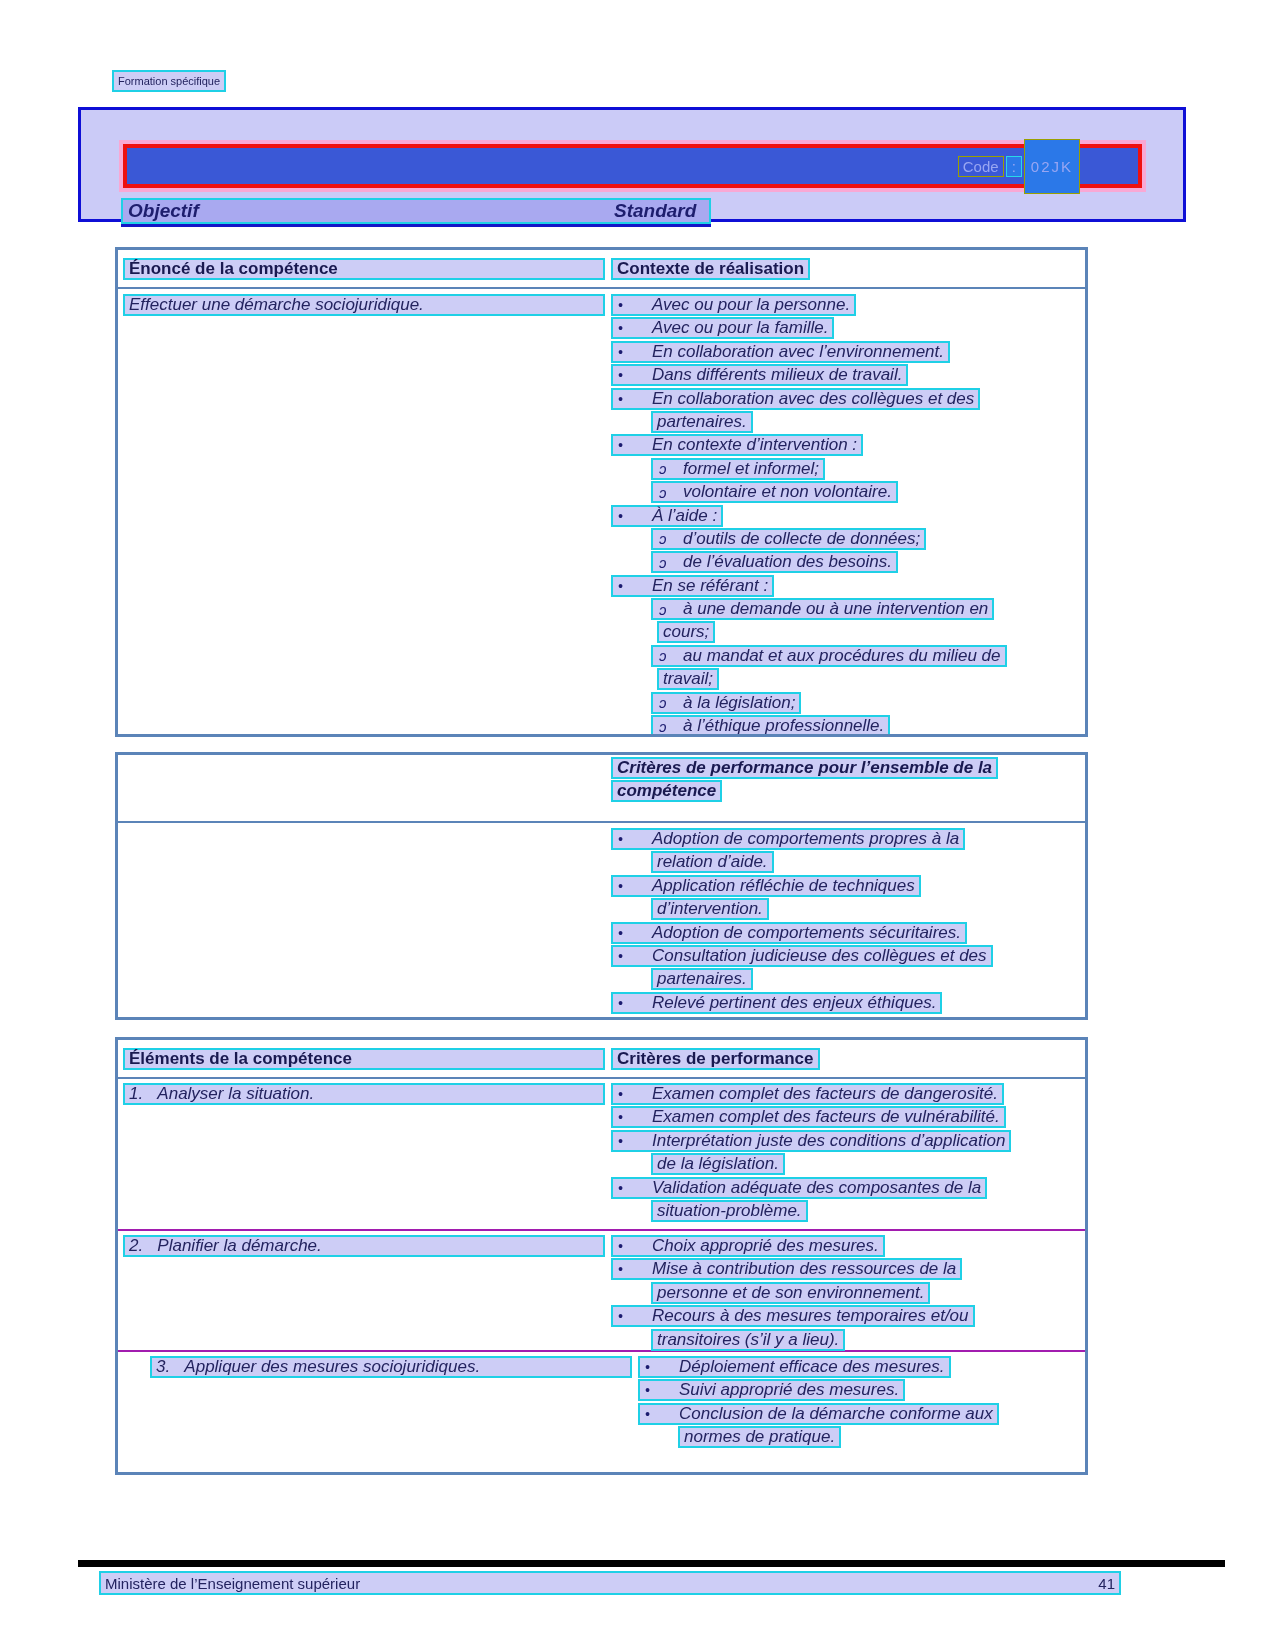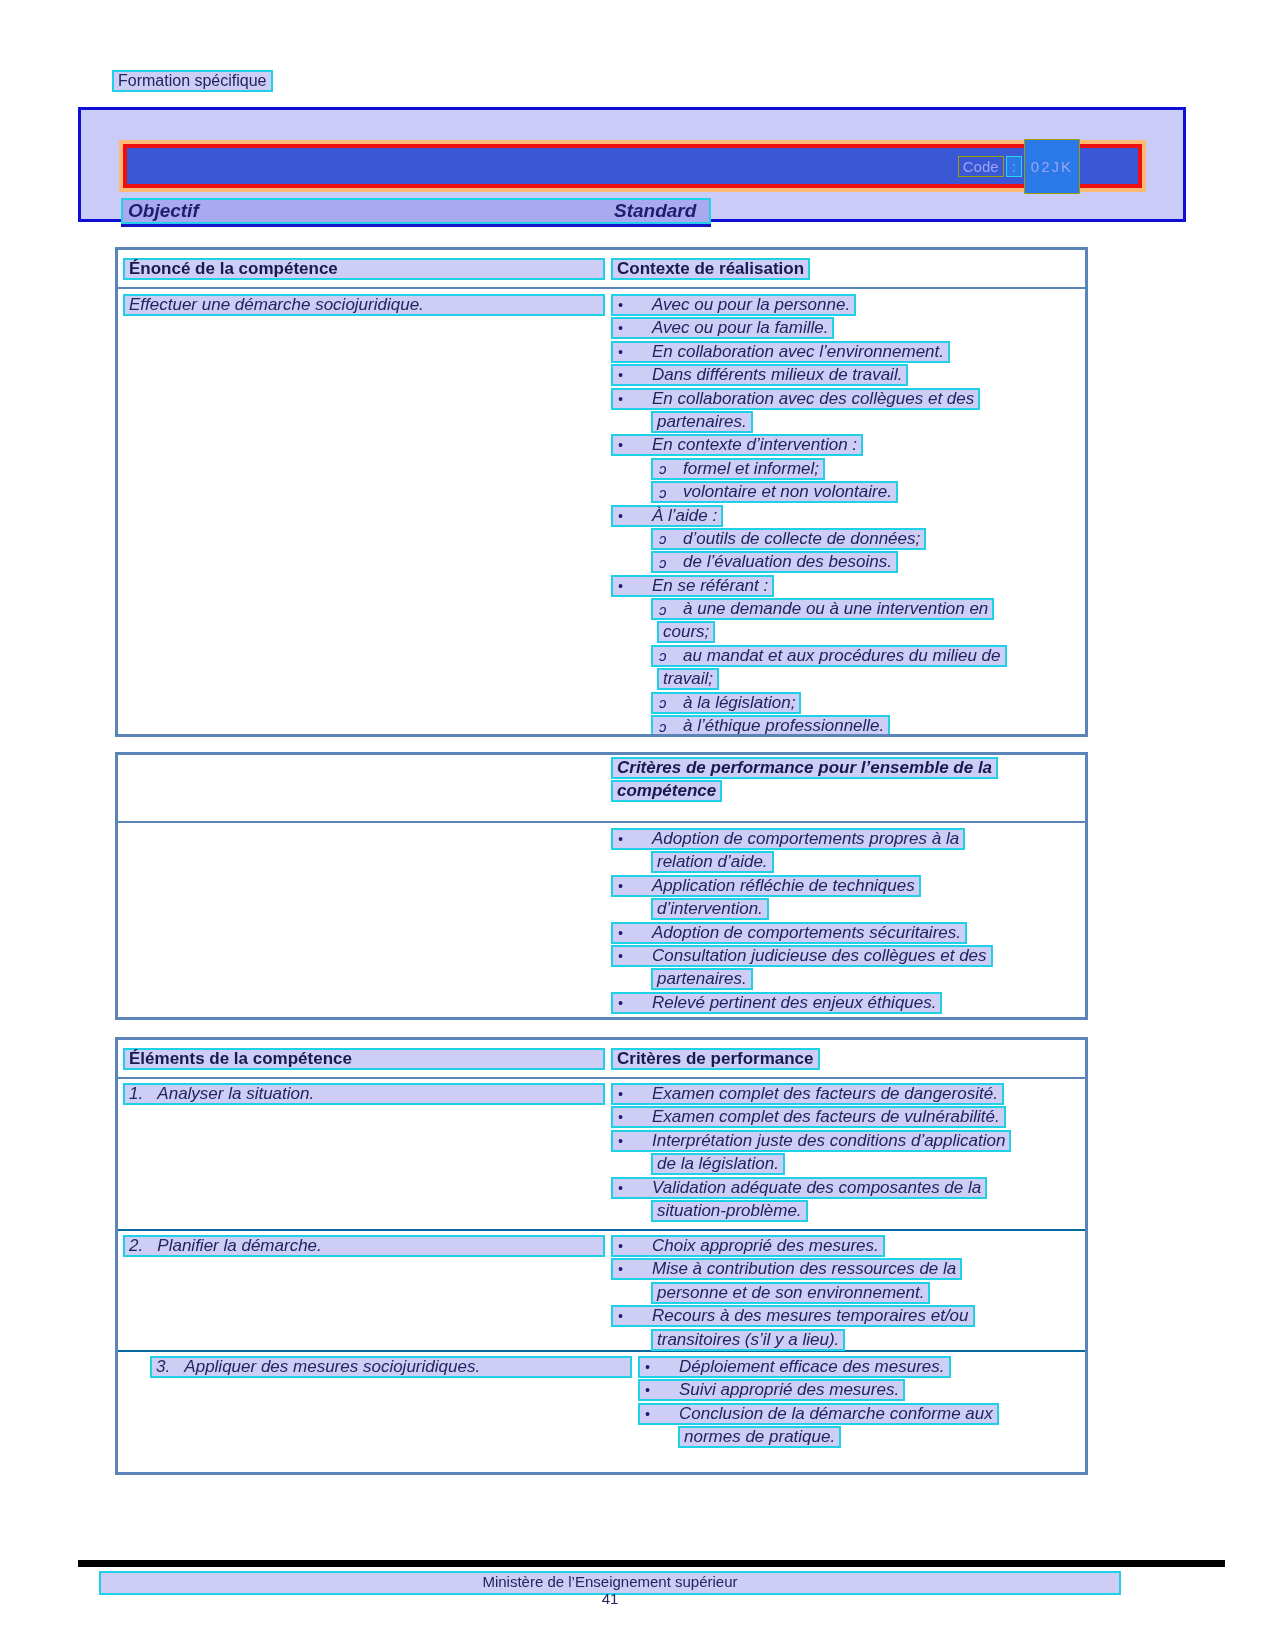--- a/index.html
+++ b/index.html
@@ -13,25 +13,25 @@
   .bold{font-weight:bold;color:#191950;}
   .line{height:23.4px;display:flex;align-items:flex-start;font-style:italic;}
   .bullet{display:inline-block;color:#1c1c70;}
   .b1b{width:34px;font-size:14px;padding-left:1px;}
   .b2b{width:24px;font-size:15px;padding-left:2px;}
   .hl.b2,.hl.c1{margin-left:40px;}
   .hl.c2{margin-left:46px;}
   .cell-hl{width:482px;}
 
   .formation{position:absolute;top:70px;left:112px;}
-  .formation .hl{font-size:16px;}
+  .formation .hl{font-size:11px;}
 
   .header-box{position:absolute;top:107px;left:78px;width:1108px;height:115px;
               background:#cbcbf7;border:3px solid #0f0fd6;box-sizing:border-box;}
-  .title-bar{margin:30px 0 0 38px;width:1027px;height:52px;background:#fdba74;
+  .title-bar{margin:30px 0 0 38px;width:1027px;height:52px;background:#f9a8d4;
              padding:4px;box-sizing:border-box;}
   .title-bar-inner{height:100%;background:#3a58d6;border:4px solid #ee1010;box-sizing:border-box;
                    display:flex;align-items:center;justify-content:flex-end;padding-right:58px;
                    font-size:15px;color:#98a6f2;}
   .code-label{border:1px solid #9aa000;padding:1px 4px;}
   .code-sep{border:1px solid #28d8e8;background:#2b78e8;padding:1px 5px;margin:0 2px;}
   .code-value{border:1px solid #9aa000;background:#2b78e8;padding:18px 6px;letter-spacing:2px;}
   .heading-row{margin:6px 0 0 40px;width:590px;border-bottom:3px solid #1414c8;}
   .heading-hl{display:flex;box-sizing:border-box;width:100%;height:26px;align-items:center;
               background:#a9a9f0;border:2px solid #1fd0e6;padding:0 5px;
@@ -44,30 +44,30 @@
   .t2{top:752px;height:268px;}
   .t3{top:1037px;height:438px;}
   .t-head{display:flex;align-items:center;height:39px;padding:0 5px;
           border-bottom:2px solid #5b84b8;box-sizing:border-box;}
   .t-head .c1{width:488px;}
   .t-head .c2{flex:1;}
   .t2h{height:68px;align-items:flex-start;padding-top:2px;}
   .t-body{display:flex;padding:5px 5px 0;}
   .t-body .col1{width:488px;}
   .t-body .col2{flex:1;}
-  .t-row{display:flex;padding:4px 5px 0;border-top:2px solid #0369a1;box-sizing:border-box;}
+  .t-row{display:flex;padding:4px 5px 0;border-top:2px solid #a21caf;box-sizing:border-box;}
   .t-row.first{border-top:none;}
   .r1{height:150px;}.r2{height:121px;}.r3{height:120px;padding-left:32px;}
   .t-row .col1{width:488px;}
   .t-row .col2{flex:1;}
 
   .footer-bar{position:absolute;top:1560px;left:78px;width:1147px;height:7px;background:#000;}
   .footer-row{position:absolute;top:1571px;left:99px;width:1022px;}
   .footer-hl{display:flex;justify-content:space-between;width:100%;box-sizing:border-box;
-             font-size:15px;height:24px;align-items:center;flex-direction:column;}
+             font-size:15px;height:24px;align-items:center;}
 </style>
 </head>
 <body>
 
 <div class="page">
 
   <div class="formation">
     <span class="hl">Formation spécifique</span>
   </div>
 

